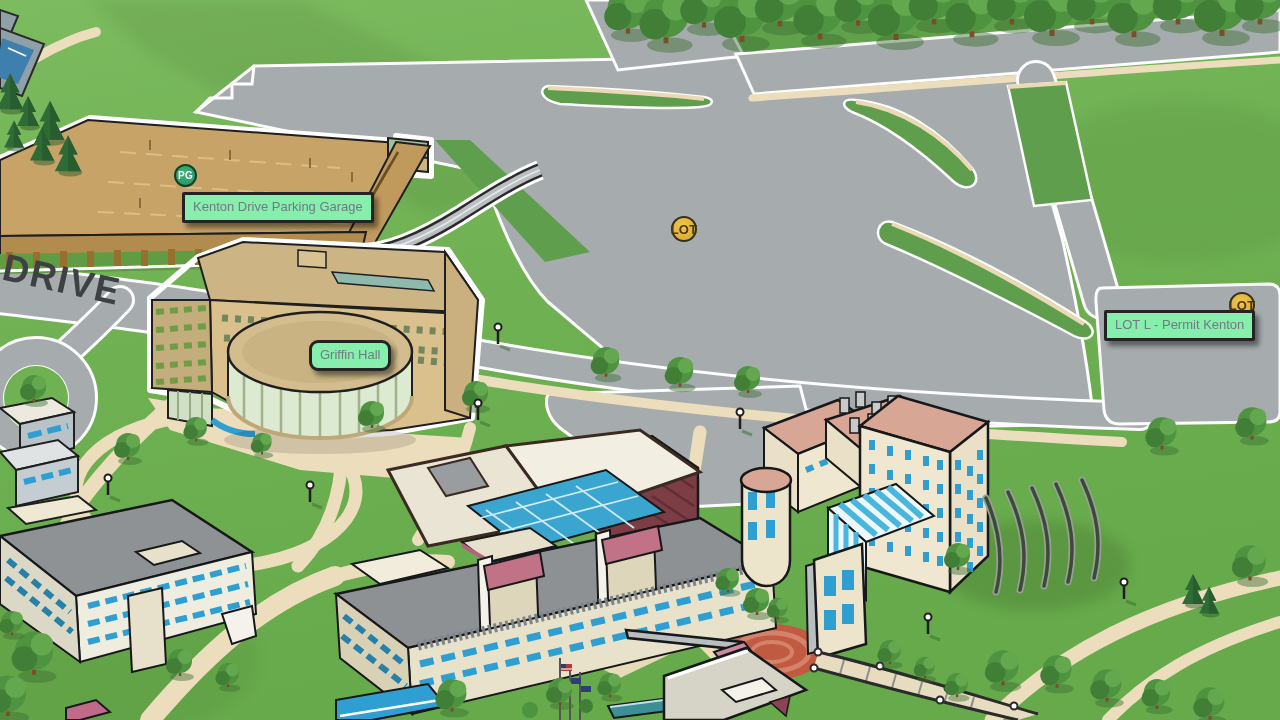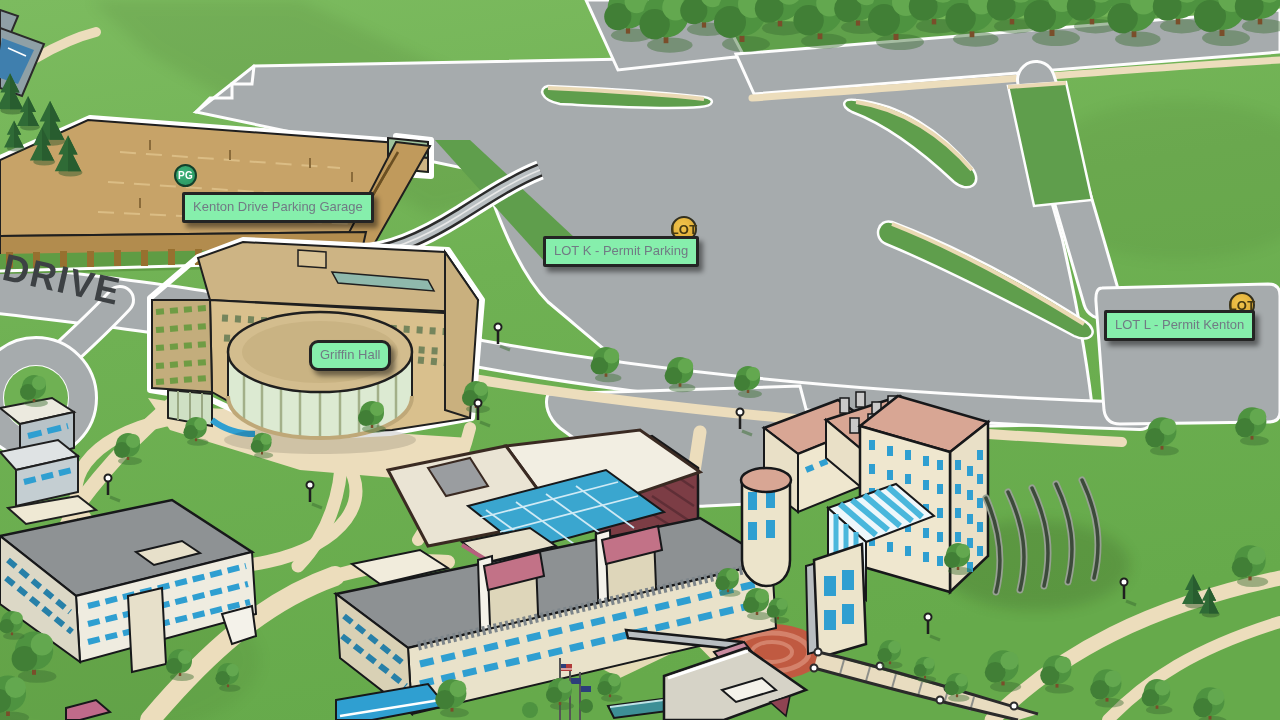--- a/index.html
+++ b/index.html
@@ -542,18 +542,17 @@
 </svg>
 
 <div class="road-text" style="left:8px;top:246px;">DRIVE</div>
 
 <span class="badge badge-pg" style="left:174px;top:164px;">PG</span>
 <div class="label-box" style="left:182px;top:192px;">Kenton Drive Parking Garage</div>
 
 <div class="label-box" style="left:309px;top:340px;border-radius:9px;">Griffin Hall</div>
 
 <span class="badge badge-lot" style="left:671px;top:216px;">LOT</span>
-<div class="label-box" style="left:543px;top:236px;">LOT K - Permit Parking</div>
 
 <span class="badge badge-lot" style="left:1229px;top:292px;">LOT</span>
 <div class="label-box" style="left:1104px;top:310px;">LOT L - Permit Kenton</div>
 
 </div>
 
 </body></html>

